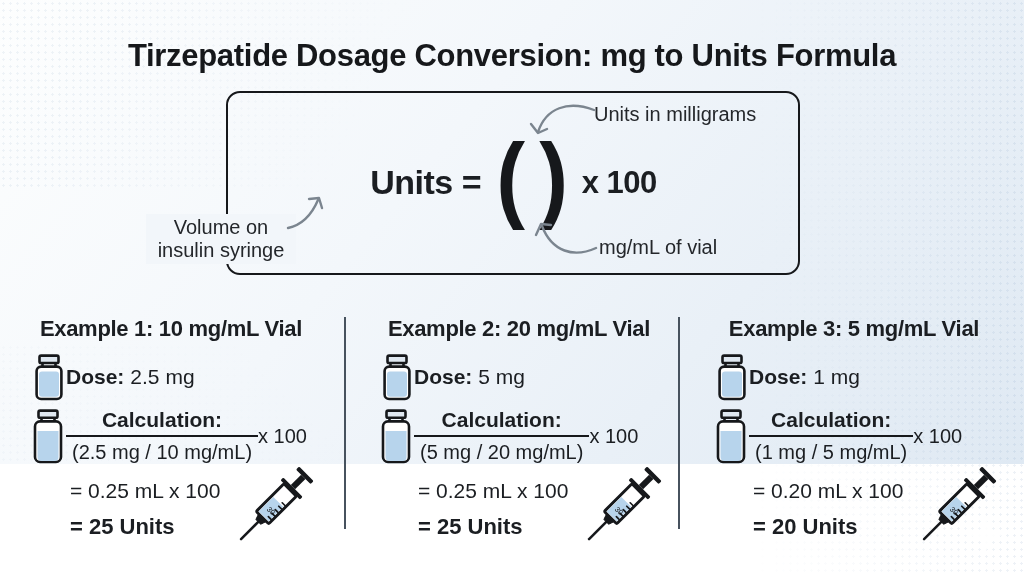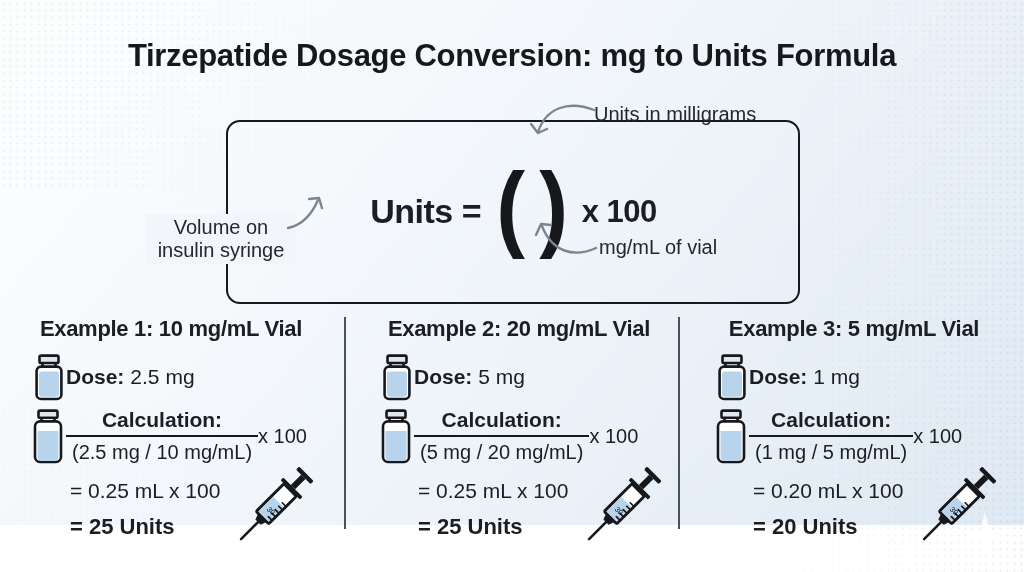--- a/index.html
+++ b/index.html
@@ -3,21 +3,21 @@
 <meta charset="utf-8">
 <style>
   * { margin:0; padding:0; box-sizing:border-box; }
   html,body { width:1024px; height:572px; }
   body{
     font-family:"Liberation Sans","DejaVu Sans",sans-serif;
     color:#1b1e22;
     overflow:hidden;
   }
   .page{
-    position:relative; width:1024px; height:525px;
+    position:relative; width:1024px; height:464px;
     background:linear-gradient(130deg,#fdfefe 0%,#f3f7fb 40%,#e9f0f7 70%,#dfe9f3 100%);
   }
   
   .dots{
     position:absolute; pointer-events:none;
     background-image:radial-gradient(rgba(130,160,195,.28) 1.1px, transparent 1.4px);
     background-size:7px 7px;
   }
   .dots.tl{ left:0; top:0; width:470px; height:190px;
     -webkit-mask-image:linear-gradient(115deg, rgba(0,0,0,.75) 20%, transparent 75%);
@@ -31,21 +31,21 @@
 
   .title{
     position:absolute; top:38px; left:0; width:100%;
     text-align:center; font-size:31px; font-weight:bold; letter-spacing:-0.3px; color:#16181b;
   }
 
   
   .formula-box{
     position:absolute; left:226px; top:91px; width:574px; height:184px;
     border:2.5px solid #16181b; border-radius:14px;
-    display:flex; align-items:center; justify-content:center; padding-left:1px;margin-top:29px;
+    display:flex; align-items:center; justify-content:center; padding-left:1px;
   }
   .formula-row{ display:flex; align-items:center; }
   .f-lhs{ font-size:34px; font-weight:bold; margin-right:14px; letter-spacing:-0.5px;}
   .paren{ font-size:94px; font-weight:bold; line-height:.85; transform:scaleX(.92) translateY(-5px); color:#16181b;}
   .paren.l{ margin-right:6px; } .paren.r{ margin-left:6px; }
   .frac{ display:flex; flex-direction:column; align-items:center; }
   .f-num{ font-size:33px; font-weight:bold; padding-bottom:5px; letter-spacing:-0.5px;}
   .f-den{ font-size:31px; font-weight:bold; border-top:3.5px solid #16181b; padding:4px 6px 0; letter-spacing:-0.5px;}
   .f-mult{ font-size:31px; font-weight:bold; margin-left:12px; letter-spacing:-0.5px;}
 

